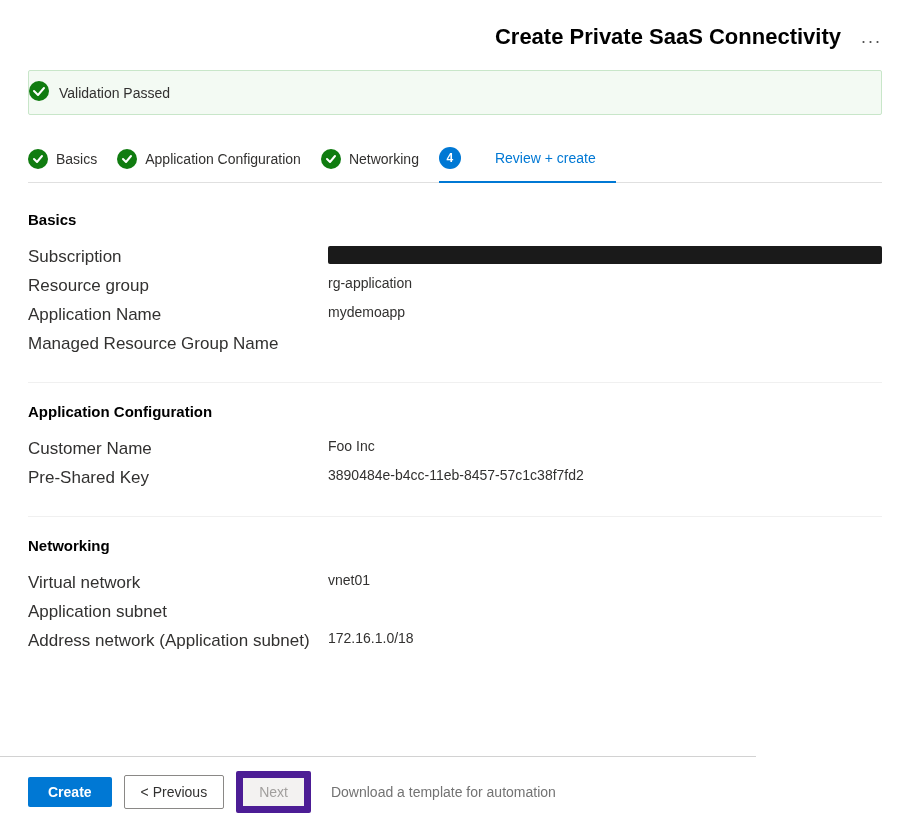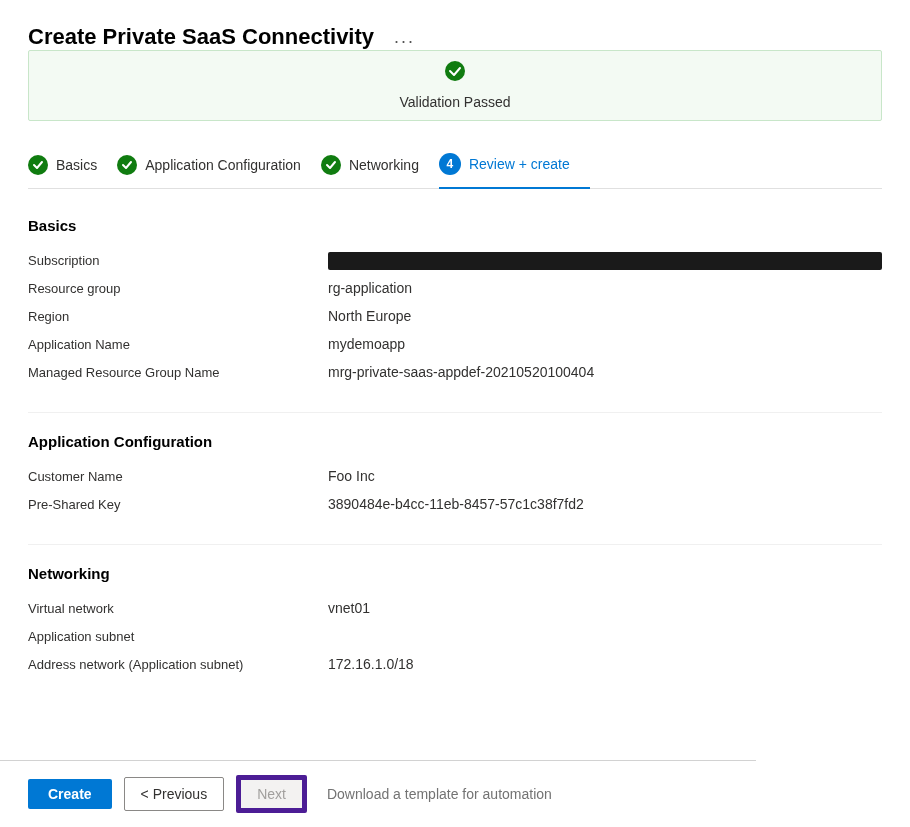--- a/index.html
+++ b/index.html
@@ -13,20 +13,22 @@
     }
 
     .page-container {
       padding: 24px 28px 0 28px;
     }
 
     .page-title-row {
       display: flex;
       align-items: center;
       gap: 20px;
+      margin-bottom: 20px;
+      justify-content: flex-end;
     }
 
     .page-title {
       font-size: 22px;
       font-weight: 600;
       color: #000;
     }
 
     .ellipsis-btn {
       font-size: 18px;
@@ -38,21 +40,20 @@
     
     .validation-banner {
       display: flex;
       align-items: center;
       gap: 10px;
       background: #f3faf3;
       border: 1px solid #c8e6c9;
       padding: 10px 0;
       margin-bottom: 24px;
       border-radius: 2px;
-      flex-direction: column;
     }
 
     .validation-text {
       font-size: 14px;
       color: #323130;
     }
 
     
     .wizard-steps {
       display: flex;
@@ -79,20 +80,21 @@
     }
 
     .wizard-step .step-label {
       font-size: 14px;
       color: #323130;
     }
 
     .wizard-step.active .step-label {
       color: #0078d4;
       font-weight: 500;
+      margin-left: 26px;
     }
 
     .check-circle {
       width: 20px;
       height: 20px;
       border-radius: 50%;
       background: #107c10;
       display: inline-flex;
       align-items: center;
       justify-content: center;
@@ -134,21 +136,21 @@
       display: flex;
       align-items: flex-start;
       padding: 4px 0;
       min-height: 28px;
     }
 
     .field-label {
       width: 300px;
       min-width: 300px;
       color: #323130;
-      font-size: 13px;
+      font-size: 17px;
       padding-top: 1px;
     }
 
     .field-value {
       flex: 1;
       color: #323130;
       font-size: 14px;
     }
 
     .field-value.redacted {
@@ -197,21 +199,21 @@
       border: 1px solid #8a8886;
       padding: 8px 16px;
       font-size: 14px;
       cursor: pointer;
       border-radius: 2px;
     }
 
     .btn-next {
       background: #f3f2f1;
       color: #a19f9d;
-      border: 5px solid #4c1d95;
+      border: 7px solid #4c1d95;
       padding: 6px 16px;
       font-size: 14px;
       cursor: not-allowed;
       border-radius: 2px;
     }
 
     .link-automation {
       color: #737373;
       text-decoration: none;
       font-size: 14px;
@@ -281,33 +283,28 @@
     <div class="field-row">
       <span class="field-label">Subscription</span>
       <span class="field-value redacted"></span>
     </div>
 
     <div class="field-row">
       <span class="field-label">Resource group</span>
       <span class="field-value">rg-application</span>
     </div>
 
-    <div class="field-row">
-      <span class="field-label">Region</span>
-      <span class="field-value">North Europe</span>
-    </div>
 
     <div class="field-row">
       <span class="field-label">Application Name</span>
       <span class="field-value">mydemoapp</span>
     </div>
 
     <div class="field-row">
       <span class="field-label">Managed Resource Group Name</span>
-      <span class="field-value">mrg-private-saas-appdef-20210520100404</span>
     </div>
   </div>
 
   <hr class="divider">
 
   <div class="section">
     <div class="section-title">Application Configuration</div>
 
     <div class="field-row">
       <span class="field-label">Customer Name</span>

